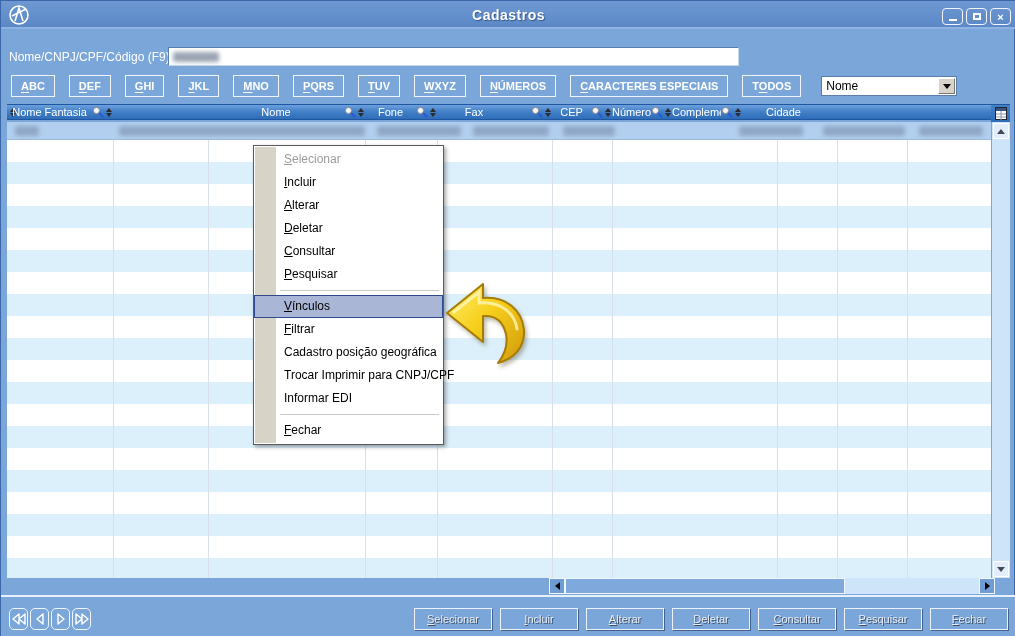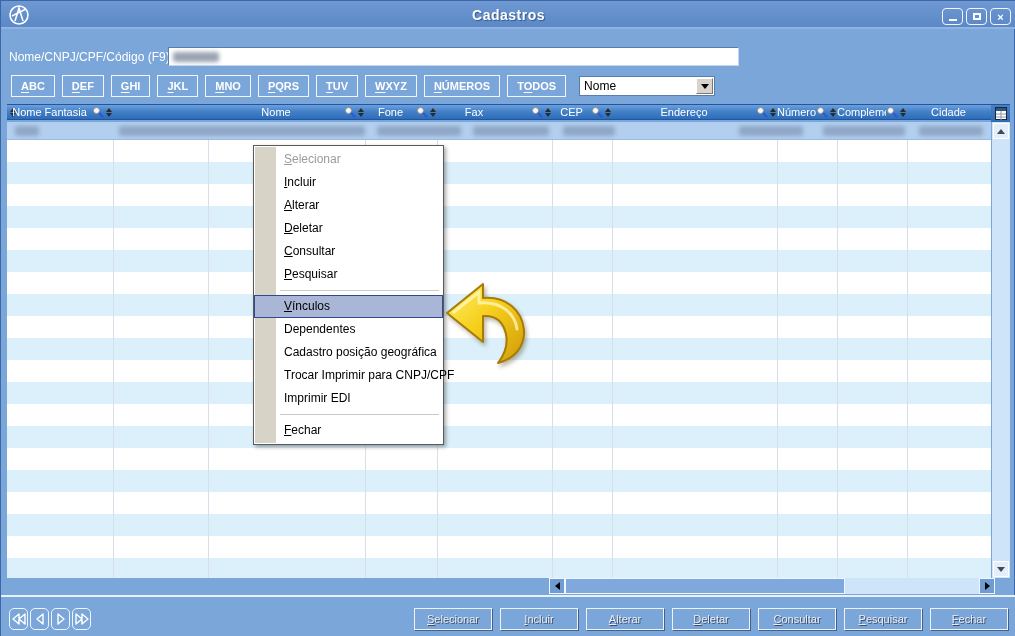--- a/index.html
+++ b/index.html
@@ -24,21 +24,21 @@
   .glyph-max { display:block; width:8px; height:7px; border:2px solid #fff; }
 
   
   .search-label { position:absolute; left:8px; top:49px; color:#fff; font-size:12px; }
   .search-input { position:absolute; left:167px; top:46px; width:571px; height:19px;
     background:#fff; border:1px solid #5a7eac; border-right-color:#c6d6ea; border-bottom-color:#c6d6ea; }
   .blob { position:absolute; filter:blur(2px); border-radius:2px; }
   .input-blob { left:4px; top:4px; width:46px; height:10px; background:#9aa4b2; }
 
   
-  .filter-row { position:absolute; left:10px; top:74px; height:22px; display:flex; gap:7px; }
+  .filter-row { position:absolute; left:10px; top:74px; height:22px; display:flex; gap:14px; }
   .fbtn { height:22px; padding:0 9px; background:transparent; border:1px solid #f0f5fc;
     color:#fff; font-size:11px; font-weight:bold; cursor:pointer;
     font-family:"Liberation Sans", sans-serif; white-space:nowrap; }
   .fbtn u { text-underline-offset:2px; }
   .dropdown { width:136px; height:20px; margin-left:6px; margin-top:1px; background:#fff;
     border:1px solid #5a7eac; display:flex; align-items:center; cursor:pointer; }
   .dd-value { flex:1; padding-left:4px; color:#000; font-size:12px; }
   .dd-btn { width:17px; height:16px; margin-right:1px; background:#d8d4cc;
     border:1px solid #fff; border-right-color:#7a7a72; border-bottom-color:#7a7a72;
     display:flex; align-items:center; justify-content:center; }
@@ -153,20 +153,21 @@
   <div class="filter-row" id="filterRow">
       <button class="fbtn"><u>A</u>BC</button>
       <button class="fbtn"><u>D</u>EF</button>
       <button class="fbtn"><u>G</u>HI</button>
       <button class="fbtn"><u>J</u>KL</button>
       <button class="fbtn"><u>M</u>NO</button>
       <button class="fbtn"><u>P</u>QRS</button>
       <button class="fbtn"><u>T</u>UV</button>
       <button class="fbtn"><u>W</u>XYZ</button>
       <button class="fbtn"><u>N</u>ÚMEROS</button>
+      <button class="fbtn"><u>C</u>ARACTERES ESPECIAIS</button>
       <button class="fbtn">T<u>O</u>DOS</button>
       <div class="dropdown">
         <span class="dd-value">Nome</span>
         <span class="dd-btn">
           <span class="dd-arrow"></span>
         </span>
       </div>
     </div>
 
   <div class="table">
@@ -232,33 +233,20 @@
               <circle cx="4.5" cy="4.5" r="3.1" fill="#f6f6f6" stroke="#8a8a8a"></circle>
             </svg>
             <span class="diamond">
               <i class="up"></i>
               <i class="dn"></i>
             </span>
           </span>
         </div>
         <div class="th" style="width: 60px;">
           <span class="th-label">CEP</span>
-          <span class="th-icons">
-            <svg width="12" height="12" viewBox="0 0 12 12">
-              <line x1="6.5" y1="6.5" x2="10.5" y2="10.5" stroke="#2a5bd7" stroke-width="2.4" stroke-linecap="round"></line>
-              <circle cx="4.5" cy="4.5" r="3.1" fill="#f6f6f6" stroke="#8a8a8a"></circle>
-            </svg>
-            <span class="diamond">
-              <i class="up"></i>
-              <i class="dn"></i>
-            </span>
-          </span>
-        </div>
-        <div class="th" style="width: 165px;">
-          <span class="th-label">Endereço</span>
           <span class="th-icons">
             <svg width="12" height="12" viewBox="0 0 12 12">
               <line x1="6.5" y1="6.5" x2="10.5" y2="10.5" stroke="#2a5bd7" stroke-width="2.4" stroke-linecap="round"></line>
               <circle cx="4.5" cy="4.5" r="3.1" fill="#f6f6f6" stroke="#8a8a8a"></circle>
             </svg>
             <span class="diamond">
               <i class="up"></i>
               <i class="dn"></i>
             </span>
           </span>
@@ -387,24 +375,24 @@
   <div class="ctx-menu" id="ctxMenu">
     <div class="gutter"></div>
   <div class="mitem disabled"><u>S</u>elecionar</div>
       <div class="mitem"><u>I</u>ncluir</div>
       <div class="mitem"><u>A</u>lterar</div>
       <div class="mitem"><u>D</u>eletar</div>
       <div class="mitem"><u>C</u>onsultar</div>
       <div class="mitem"><u>P</u>esquisar</div>
       <div class="msep"></div>
       <div class="mitem highlight"><u>V</u>ínculos</div>
-      <div class="mitem">Dependentes</div>
+      <div class="mitem"><u>F</u>iltrar</div>
       <div class="mitem">Cadastro posição geográfica</div>
       <div class="mitem">Trocar Imprimir para CNPJ/CPF</div>
-      <div class="mitem">Imprimir EDI</div>
+      <div class="mitem">Informar EDI</div>
       <div class="msep"></div>
       <div class="mitem"><u>F</u>echar</div>
     </div>
 
   <svg class="big-arrow" width="86" height="84" viewBox="0 0 86 84">
     <defs>
       <linearGradient id="gold" x1="0" y1="0" x2="1" y2="1">
         <stop offset="0" stop-color="#fdf06a"></stop>
         <stop offset="0.45" stop-color="#f7cf1d"></stop>
         <stop offset="1" stop-color="#cf9a08"></stop>

